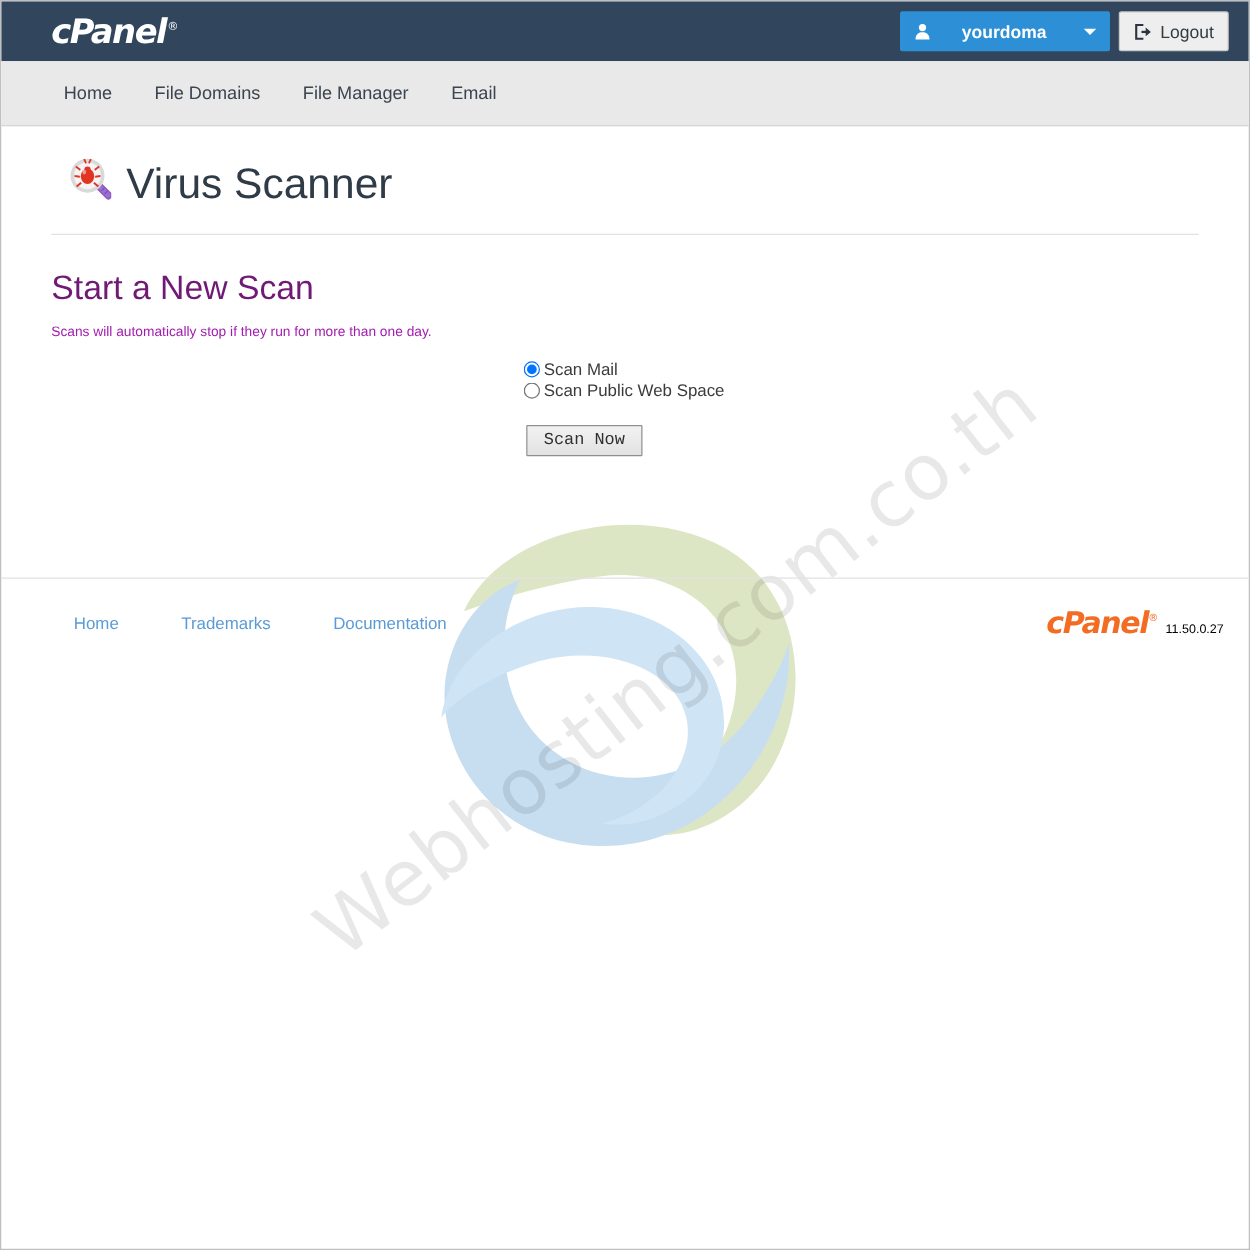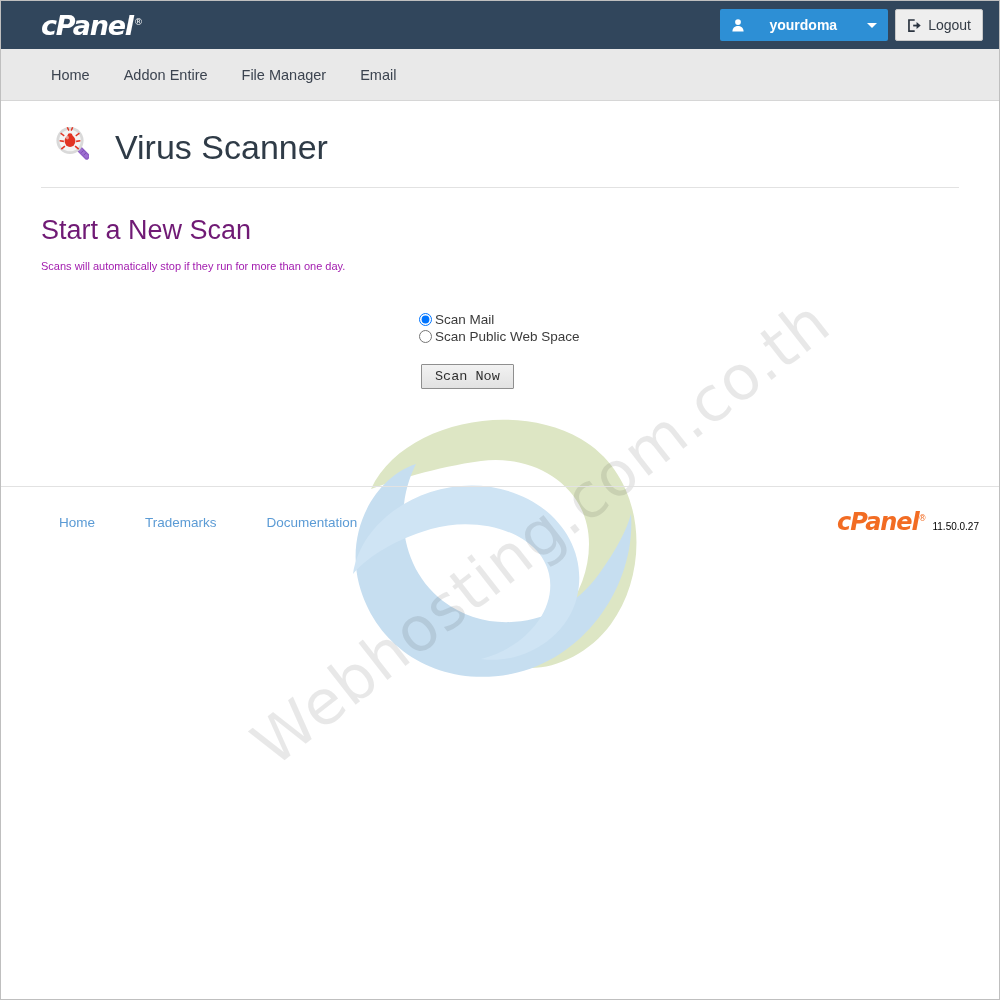--- a/index.html
+++ b/index.html
@@ -139,21 +139,21 @@
 
   
   #content {
     position: relative;
     z-index: 10;
     padding: 0 40px;
   }
   #page-title-row {
     display: flex;
     align-items: center;
-    gap: 26px;
+    gap: 12px;
     padding-top: 22px;
     padding-bottom: 16px;
   }
   #scanner-icon { width: 48px; height: 48px; flex: none; }
   #page-title {
     font-size: 34px;
     font-weight: 400;
     color: #2f3b47;
     margin: 0;
     font-family: "Liberation Sans", sans-serif;
@@ -170,21 +170,21 @@
     margin: 27px 0 0 0;
   }
   #section-desc {
     font-size: 11px;
     color: #a21caf;
     margin: 14px 0 0 0;
   }
 
   
   #scan-form {
-    margin-top: 40px;
+    margin-top: 16px;
     padding-left: 378px;
   }
   .radio-row {
     display: flex;
     align-items: center;
     margin-bottom: 2px;
     cursor: pointer;
   }
   .radio-row input[type="radio"] {
     margin: 0 3px 0 0;
@@ -299,21 +299,21 @@
           <path d="M10.2 4.2 L14.6 8.0 L10.2 11.8 Z" fill="#2b3440"></path>
           <rect x="6.6" y="7.1" width="5" height="1.9" fill="#2b3440"></rect>
         </svg>
         <span>Logout</span>
       </button>
     </div>
   </div>
 
   <div id="navbar">
     <a class="nav-item">Home</a>
-    <a class="nav-item">Addon Entire</a>
+    <a class="nav-item">File Domains</a>
     <a class="nav-item">File Manager</a>
     <a class="nav-item">Email</a>
   </div>
 
   <div id="content">
 
     <div id="page-title-row">
       <svg id="scanner-icon" viewBox="0 0 48 48">
         <g transform="rotate(-45 30 18)">
           <rect x="27.2" y="26" width="6.2" height="17" rx="2.4" fill="#8e5ec4"></rect>

